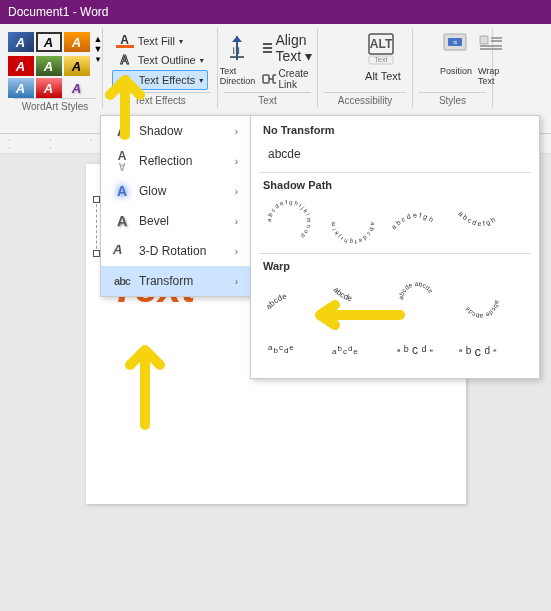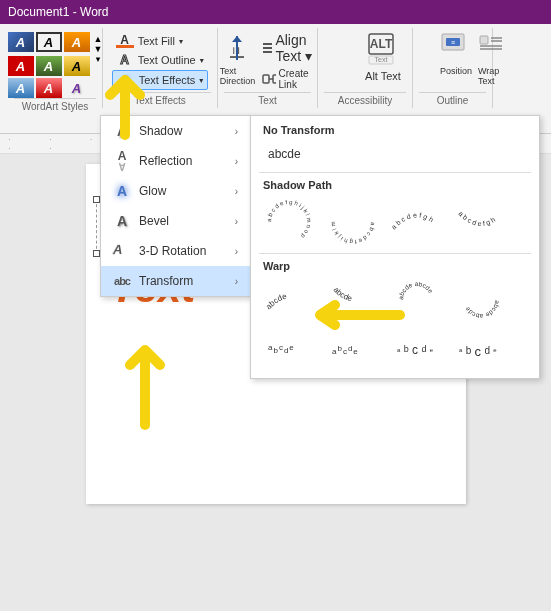--- a/index.html
+++ b/index.html
@@ -348,40 +348,40 @@
             <text x="14" y="30" font-size="7" fill="#888" text-anchor="middle">Text</text>
           </svg>
           <span style="font-size:11px;color:#333;text-align:center;">Alt Text</span>
         </div>
       </div>
       <div class="section-name">Accessibility</div>
     </div>
 
     <div class="section-wrapper" style="width:80px;">
       <div class="section-content" style="justify-content:center;gap:6px;">
-        <div style="display:flex;flex-direction:column;gap:2px;cursor:pointer;margin-left:41px;">
+        <div style="display:flex;flex-direction:column;align-items:center;gap:2px;cursor:pointer;margin-left:41px;">
           <svg width="28" height="32" viewBox="0 0 28 32">
             <rect x="2" y="2" width="22" height="16" rx="1" fill="#ddd" stroke="#aaa" stroke-width="1"></rect>
             <rect x="6" y="6" width="14" height="8" rx="1" fill="#4472c4"></rect>
             <text x="13" y="13" font-size="7" fill="white" text-anchor="middle">≡</text>
           </svg>
           <span style="font-size:9px;color:#333;">Position</span>
         </div>
         <div style="display:flex;flex-direction:column;align-items:center;gap:2px;cursor:pointer;">
           <svg width="28" height="32" viewBox="0 0 28 32">
             <rect x="2" y="4" width="8" height="8" rx="1" fill="#ddd" stroke="#aaa" stroke-width="1"></rect>
             <line x1="13" y1="6" x2="24" y2="6" stroke="#888" stroke-width="1.5"></line>
             <line x1="13" y1="9" x2="24" y2="9" stroke="#888" stroke-width="1.5"></line>
             <line x1="2" y1="14" x2="24" y2="14" stroke="#888" stroke-width="1.5"></line>
             <line x1="2" y1="17" x2="24" y2="17" stroke="#888" stroke-width="1.5"></line>
           </svg>
           <span style="font-size:9px;color:#333;">Wrap Text</span>
         </div>
       </div>
-      <div class="section-name">Outline</div>
+      <div class="section-name">Styles</div>
     </div>
 
   </div>
 </div>
 
 <div class="ruler">
   <span style="letter-spacing:18px;font-size:8px;">· · · · · · · · · · · · · · ·</span>
 </div>
 
 <div class="doc-area">

